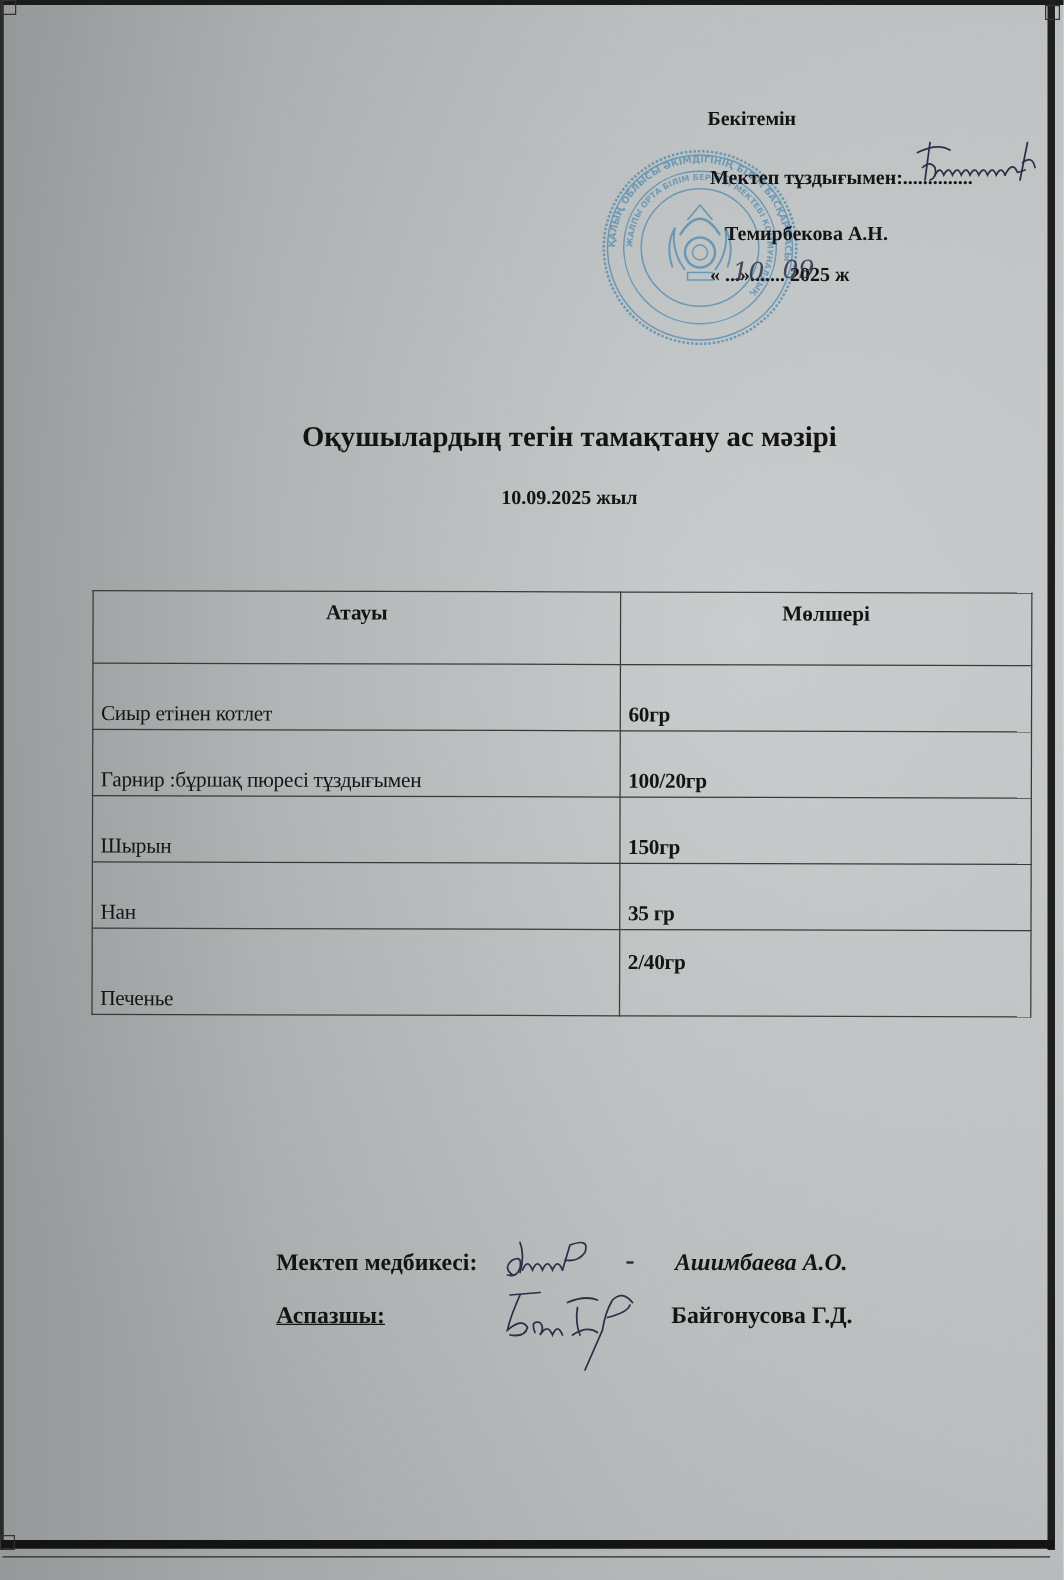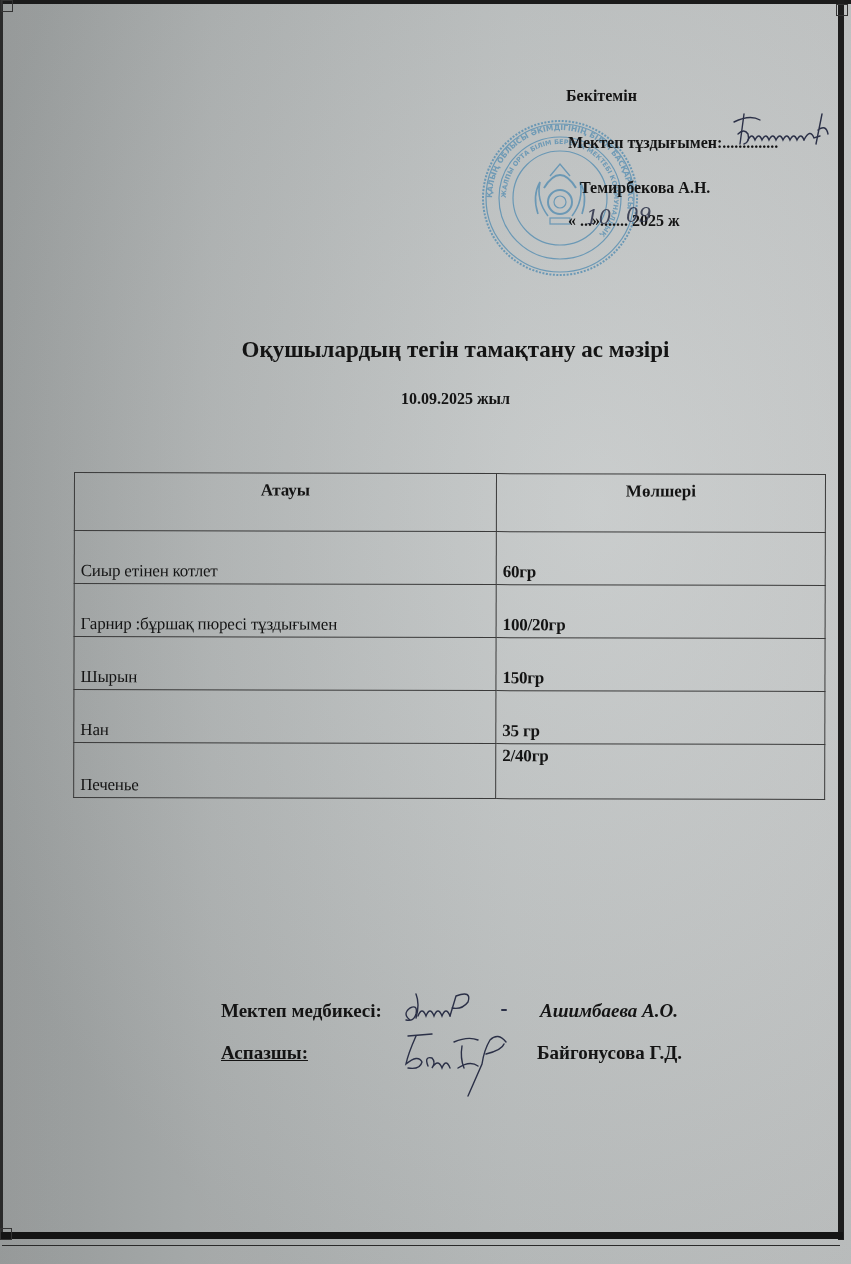--- a/index.html
+++ b/index.html
@@ -119,21 +119,21 @@
       padding-top: 7px;
       text-align: center;
     }
     .menu-table td {
       height: 50px;
       padding-bottom: 2px;
       letter-spacing: -0.2px;
     }
     .menu-table td.col-name { width: 409px; }
     .menu-table td.col-qty { width: 316px; font-weight: bold; }
-    .menu-table td.top-align { vertical-align: top; padding-top: 2px; }
+    .menu-table td.top-align { vertical-align: top; padding-top: 16px; }
 
     
     .sig-label, .sig-name {
       position: absolute;
       font-weight: bold;
       font-size: 19px;
       white-space: nowrap;
     }
     .sig-nurse-label { left: 221px; top: 1000px; }
     .sig-nurse-name { left: 540px; top: 1000px; font-style: italic; }

